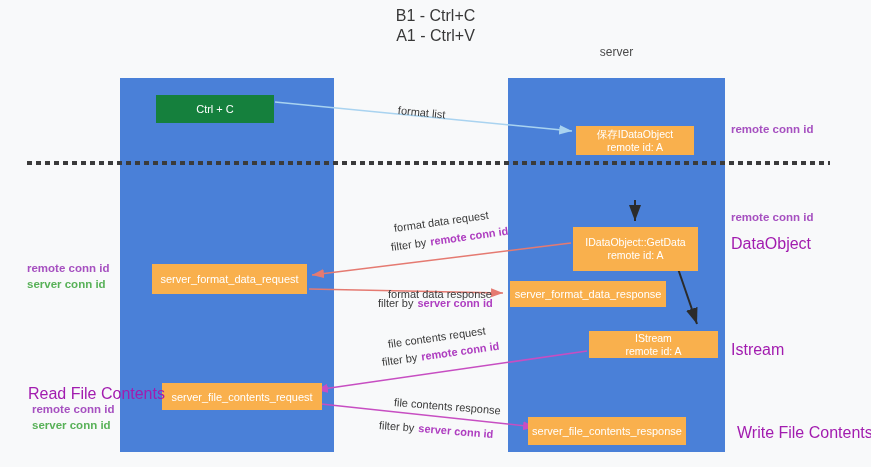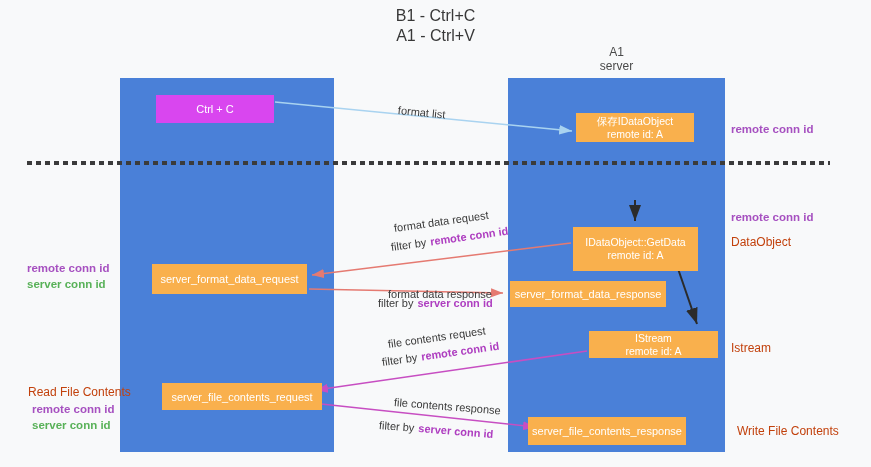--- a/index.html
+++ b/index.html
@@ -5,48 +5,47 @@
   html,body{margin:0;padding:0;background:#f8f9fa;font-family:"Liberation Sans",sans-serif;}
   .canvas{position:relative;width:871px;height:467px;background:#f8f9fa;overflow:hidden;}
   .abs{position:absolute;}
   .title{left:0;top:6px;width:871px;text-align:center;font-size:16px;line-height:20px;color:#383838;}
   .lane-header{text-align:center;font-size:12px;line-height:14px;color:#4a4a4a;}
   .lane{background:#4a80d8;}
   .divider{left:27px;top:161px;width:803px;height:4px;
     background:repeating-linear-gradient(90deg,#3b3b3b 0 5px,transparent 5px 9px);}
   .node{box-sizing:border-box;color:#ffffff;text-align:center;display:flex;
     flex-direction:column;justify-content:center;align-items:center;}
-  .node.green{background:#d946ef;}
+  .node.green{background:#15803d;}
   .node.orange{background:#f9b04d;}
   .node .ln{font-size:10.5px;line-height:13px;white-space:nowrap;}
   .node .single{font-size:11px;white-space:nowrap;}
   .elabel{font-size:11px;color:#3a3a3a;white-space:nowrap;transform-origin:left center;}
   .elabel .pre{margin-right:4px;}
   .key{font-weight:bold;color:#ae3ec0;}
-  .side{font-size:12px;color:#c2410c;white-space:nowrap;}
+  .side{font-size:16px;color:#a21caf;white-space:nowrap;}
   .side.purple{color:#a650c0;font-weight:bold;font-size:11.5px;}
   .side.green{color:#58b158;font-weight:bold;font-size:11.5px;}
   .rotm8{transform:rotate(-8deg);}
   .rot5{transform:rotate(5.5deg);}
   .rot4{transform:rotate(4.5deg);}
   svg.arrows{position:absolute;left:0;top:0;pointer-events:none;}
   .z1{z-index:1}.z2{z-index:2}.z3{z-index:3}
 </style>
 </head>
 <body>
 
 <div class="canvas">
 
   <div class="abs title">
     <div>B1 - Ctrl+C</div>
     <div>A1 - Ctrl+V</div>
   </div>
 
   <div class="abs lane-header" style="left:508px;top:45px;width:217px">
-    <div>A1</div>
     <div>server</div>
   </div>
 
   <div class="abs lane z1" style="left:120px;top:78px;width:214px;height:374px"></div>
   <div class="abs lane z1" style="left:508px;top:78px;width:217px;height:374px"></div>
 
   <div class="abs divider z2"></div>
 
   <svg class="arrows z2" width="871" height="467" viewBox="0 0 871 467">
     <defs>
@@ -69,21 +68,21 @@
     <line x1="571" y1="243" x2="312" y2="275" stroke="#e57a71" stroke-width="1.5" marker-end="url(#m-red)"></line>
     <line x1="309" y1="289" x2="503" y2="293" stroke="#e57a71" stroke-width="1.5" marker-end="url(#m-red)"></line>
     <line x1="587" y1="351" x2="316" y2="390" stroke="#c74ec2" stroke-width="1.5" marker-end="url(#m-mag)"></line>
     <line x1="312" y1="403" x2="535" y2="427" stroke="#c74ec2" stroke-width="1.5" marker-end="url(#m-mag)"></line>
   </svg>
 
   <div class="abs node green z3" style="left:156px;top:95px;width:118px;height:28px">
     <span class="single">Ctrl + C</span>
   </div>
 
-  <div class="abs node orange z3" style="left:576px;top:113px;width:118px;height:29px">
+  <div class="abs node orange z3" style="left:576px;top:126px;width:118px;height:29px">
     <span class="ln">保存IDataObject</span>
     <span class="ln">remote id: A</span>
   </div>
 
 
   <div class="abs node orange z3" style="left:573px;top:227px;width:125px;height:44px">
     <span class="ln">IDataObject::GetData</span>
     <span class="ln">remote id: A</span>
   </div>
 

